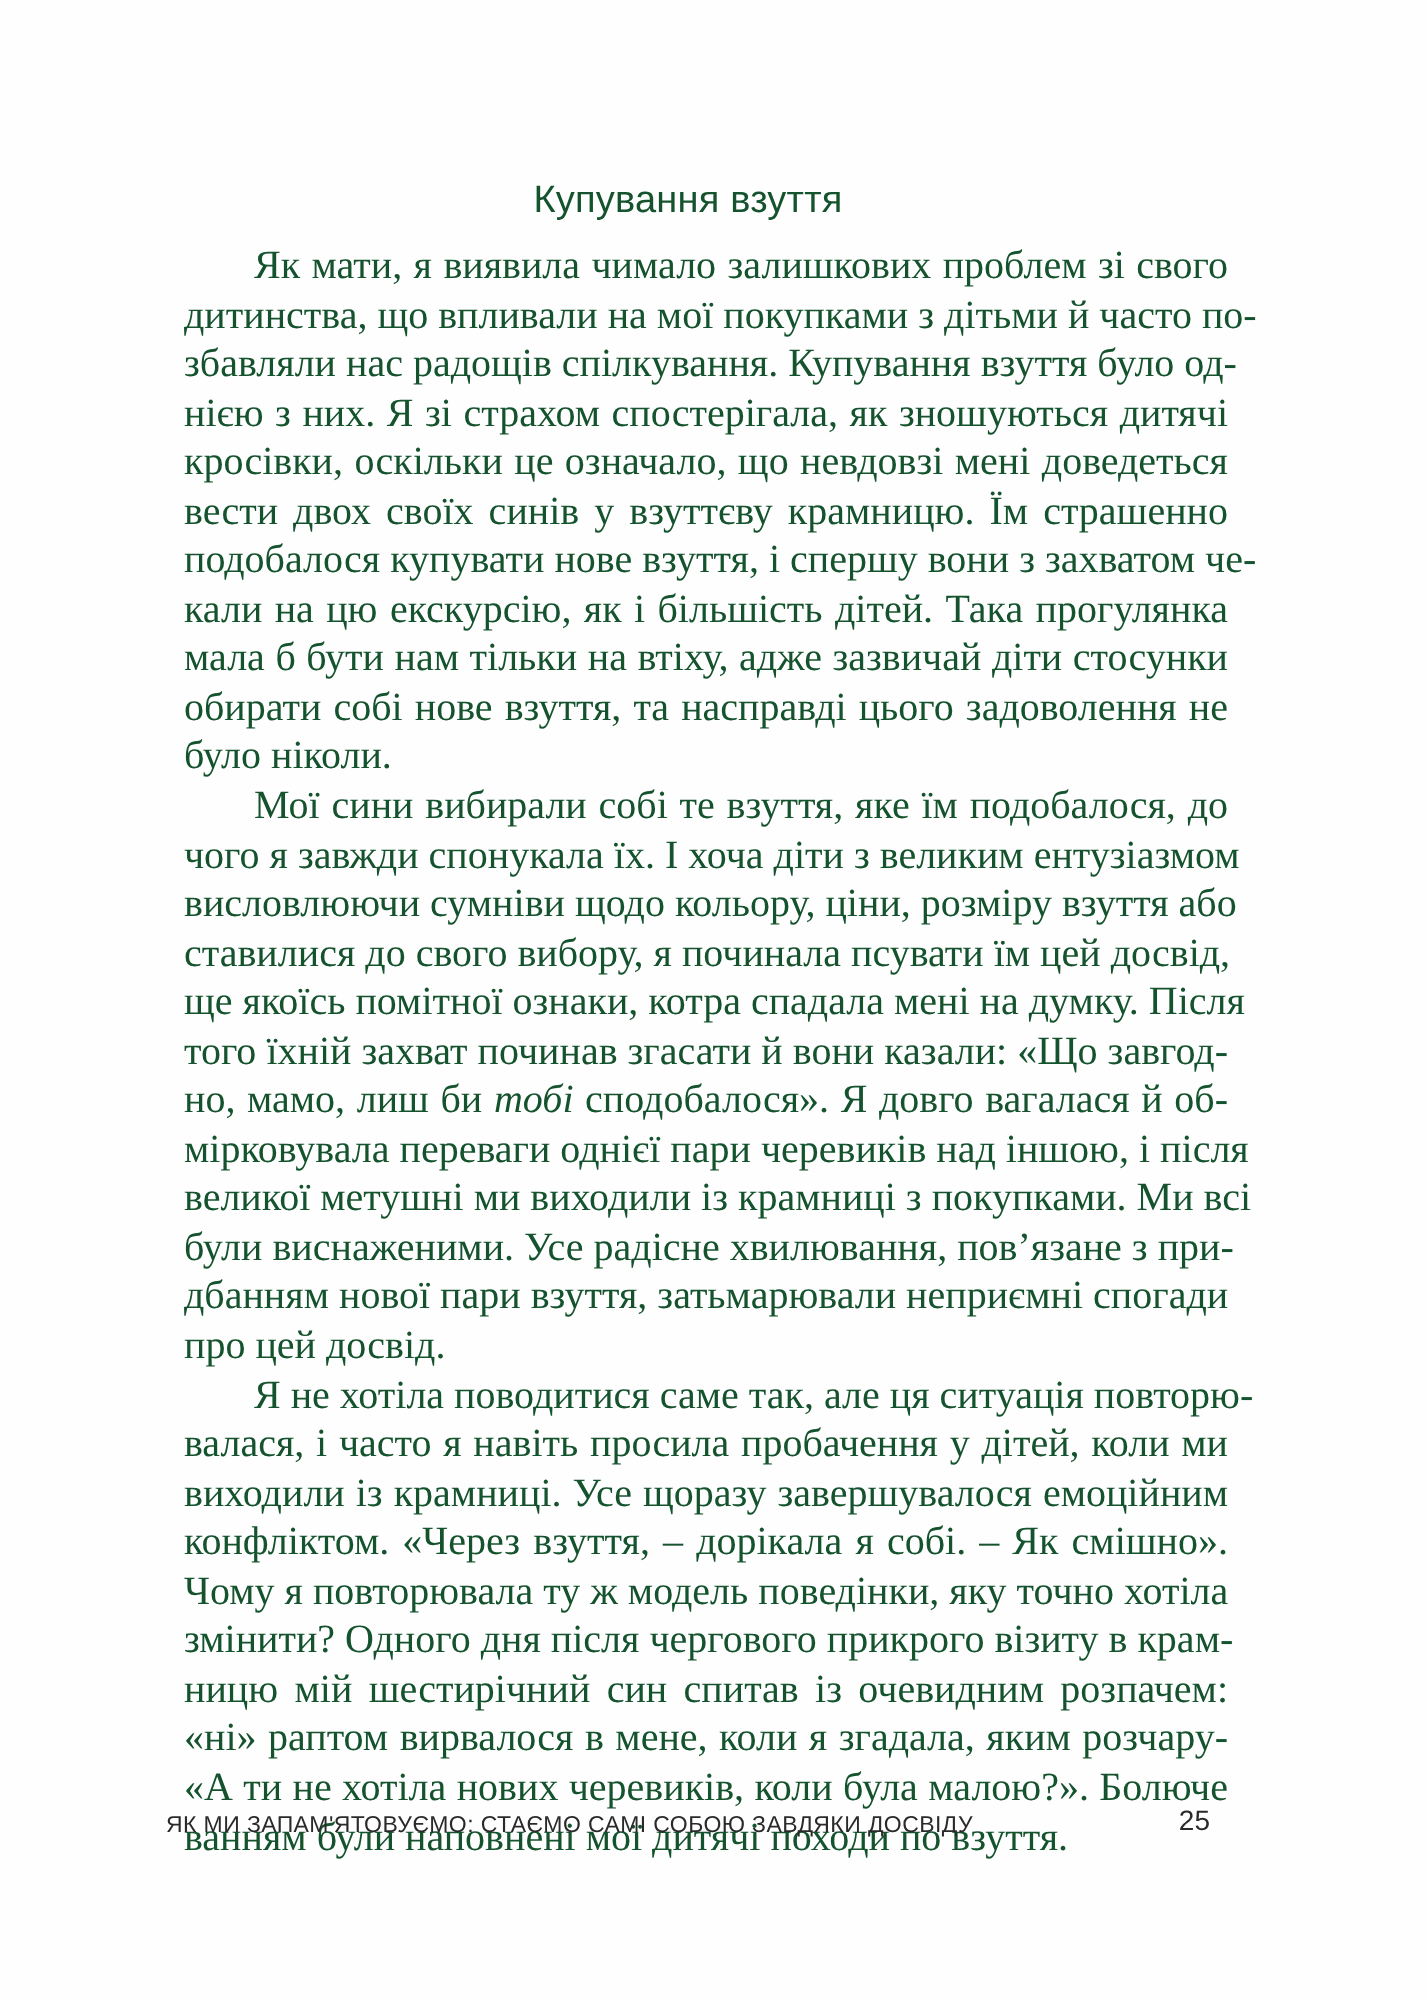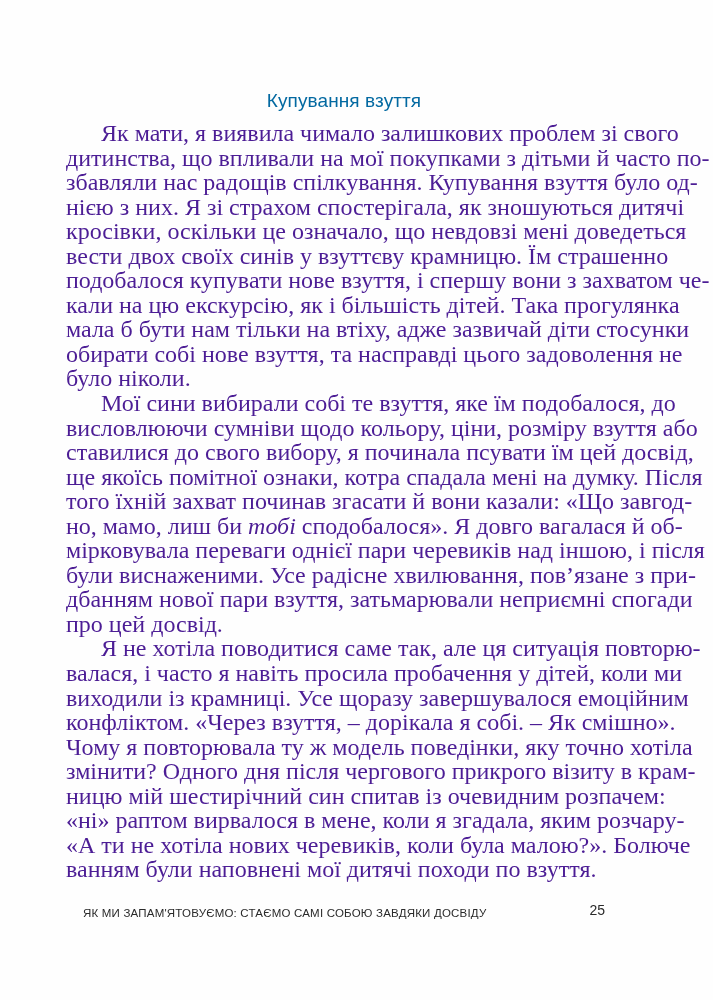--- a/index.html
+++ b/index.html
@@ -2,27 +2,27 @@
 <html><head>
 <meta charset="utf-8">
 <style>
   html, body { margin: 0; padding: 0; background: #ffffff; }
   body { width: 713px; height: 1000px; position: relative; overflow: hidden; }
   .page { position: absolute; left: 0; top: 0; width: 713px; height: 1000px; background: #fefefe; }
   .title {
     position: absolute; left: 83px; width: 522px; top: 90px;
     text-align: center;
     font-family: "Liberation Sans", "DejaVu Sans", sans-serif;
-    font-size: 19px; font-weight: normal; color: #0369a1;
+    font-size: 19px; font-weight: normal; color: #14532d;
     letter-spacing: 0.1px;
   }
   .body {
-    position: absolute; left: 66px; width: 522px; top: 121px;
+    position: absolute; left: 92px; width: 522px; top: 121px;
     font-family: "Liberation Serif", "DejaVu Serif", serif;
-    font-size: 24px; line-height: 24.55px; color: #4c1d95;
+    font-size: 20px; line-height: 24.55px; color: #14532d;
   }
   .line {
     display: block; height: 24.55px; white-space: nowrap;
     text-align: justify; text-align-last: justify;
   }
   .line.last { text-align: center; text-align-last: left; }
   .line.indent { padding-left: 35px; }
   .line .it { font-style: italic; }
   .footer {
     position: absolute; left: 83px; width: 522px; top: 904px;
@@ -49,26 +49,28 @@
       <span class="line">вести двох своїх синів у взуттєву крамницю. Їм страшенно</span>
       <span class="line">подобалося купувати нове взуття, і спершу вони з захватом че-</span>
       <span class="line">кали на цю екскурсію, як і більшість дітей. Така прогулянка</span>
       <span class="line">мала б бути нам тільки на втіху, адже зазвичай діти стосунки</span>
       <span class="line">обирати собі нове взуття, та насправді цього задоволення не</span>
       <span class="line last">було ніколи.</span>
     </div>
 
     <div>
       <span class="line indent">Мої сини вибирали собі те взуття, яке їм подобалося, до</span>
+      <span class="line">чого я завжди спонукала їх. І хоча діти з великим ентузіазмом</span>
       <span class="line">висловлюючи сумніви щодо кольору, ціни, розміру взуття або</span>
       <span class="line">ставилися до свого вибору, я починала псувати їм цей досвід,</span>
       <span class="line">ще якоїсь помітної ознаки, котра спадала мені на думку. Після</span>
       <span class="line">того їхній захват починав згасати й вони казали: «Що завгод-</span>
       <span class="line"><span>но, мамо, лиш би </span><span class="it">тобі</span><span> сподобалося». Я довго вагалася й об-</span></span>
       <span class="line">мірковувала переваги однієї пари черевиків над іншою, і після</span>
+      <span class="line">великої метушні ми виходили із крамниці з покупками. Ми всі</span>
       <span class="line">були виснаженими. Усе радісне хвилювання, пов’язане з при-</span>
       <span class="line">дбанням нової пари взуття, затьмарювали неприємні спогади</span>
       <span class="line last">про цей досвід.</span>
     </div>
 
     <div>
       <span class="line indent">Я не хотіла поводитися саме так, але ця ситуація повторю-</span>
       <span class="line">валася, і часто я навіть просила пробачення у дітей, коли ми</span>
       <span class="line">виходили із крамниці. Усе щоразу завершувалося емоційним</span>
       <span class="line">конфліктом. «Через взуття, – дорікала я собі. – Як смішно».</span>

